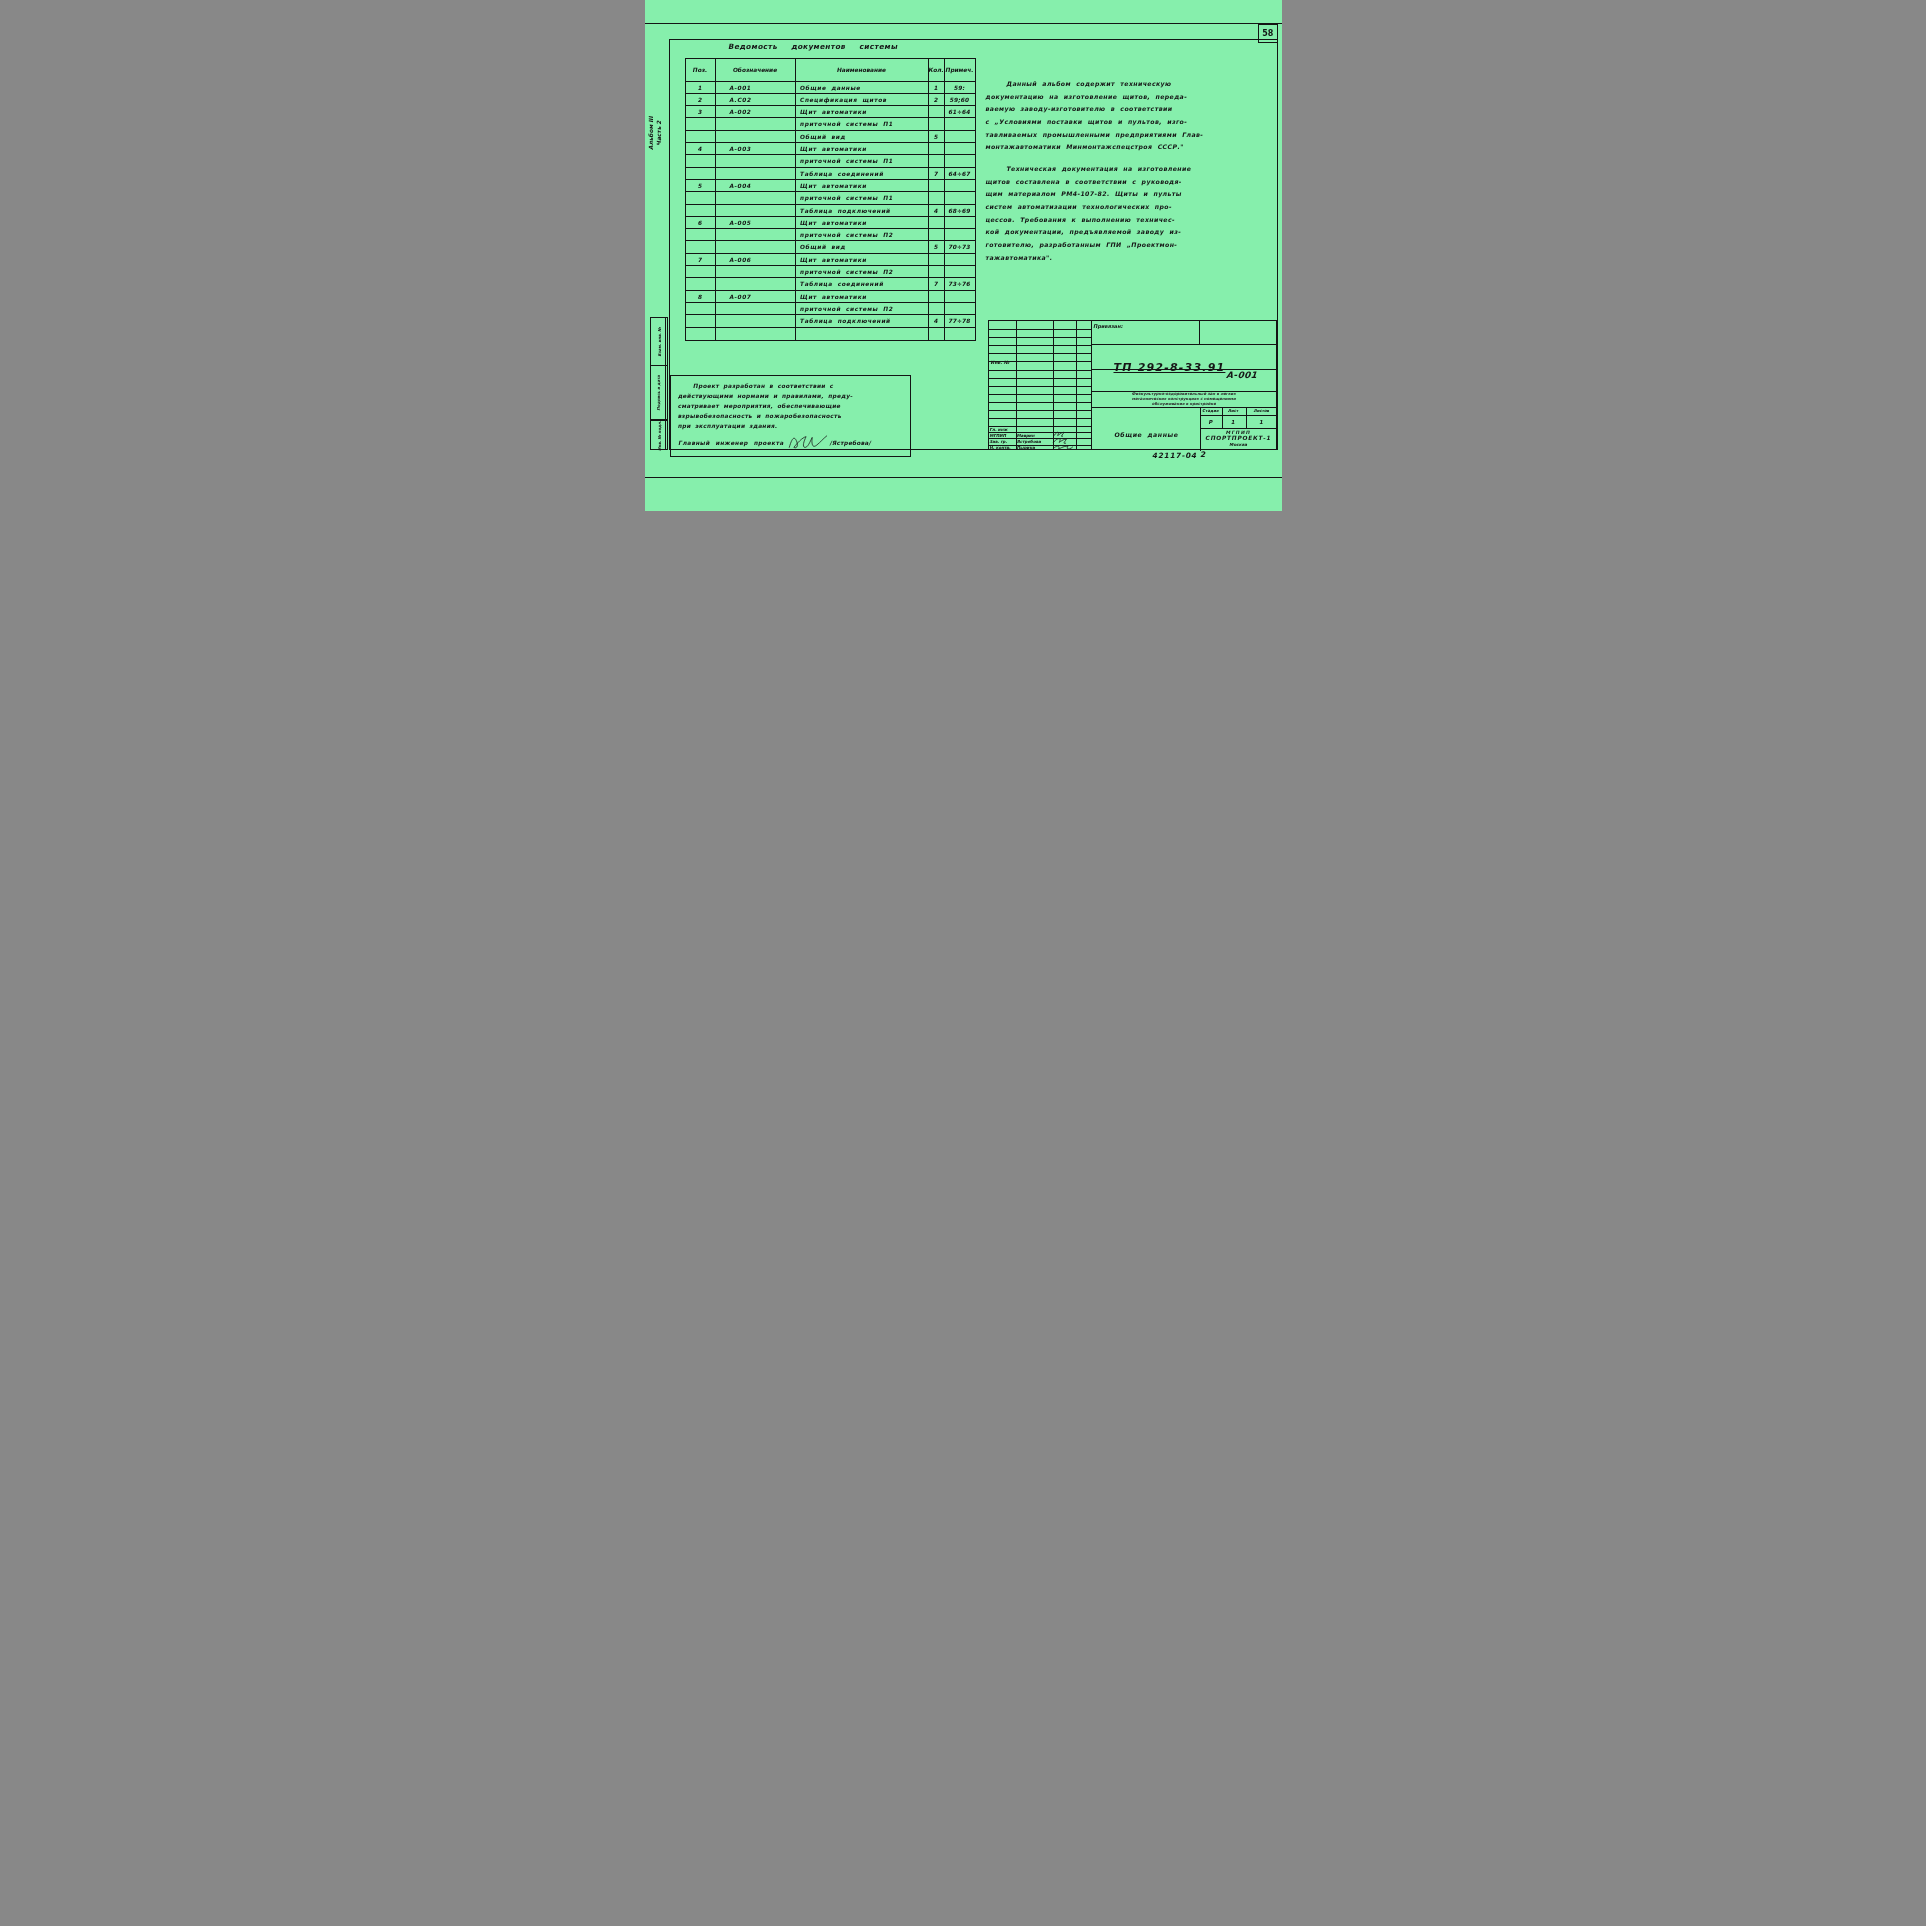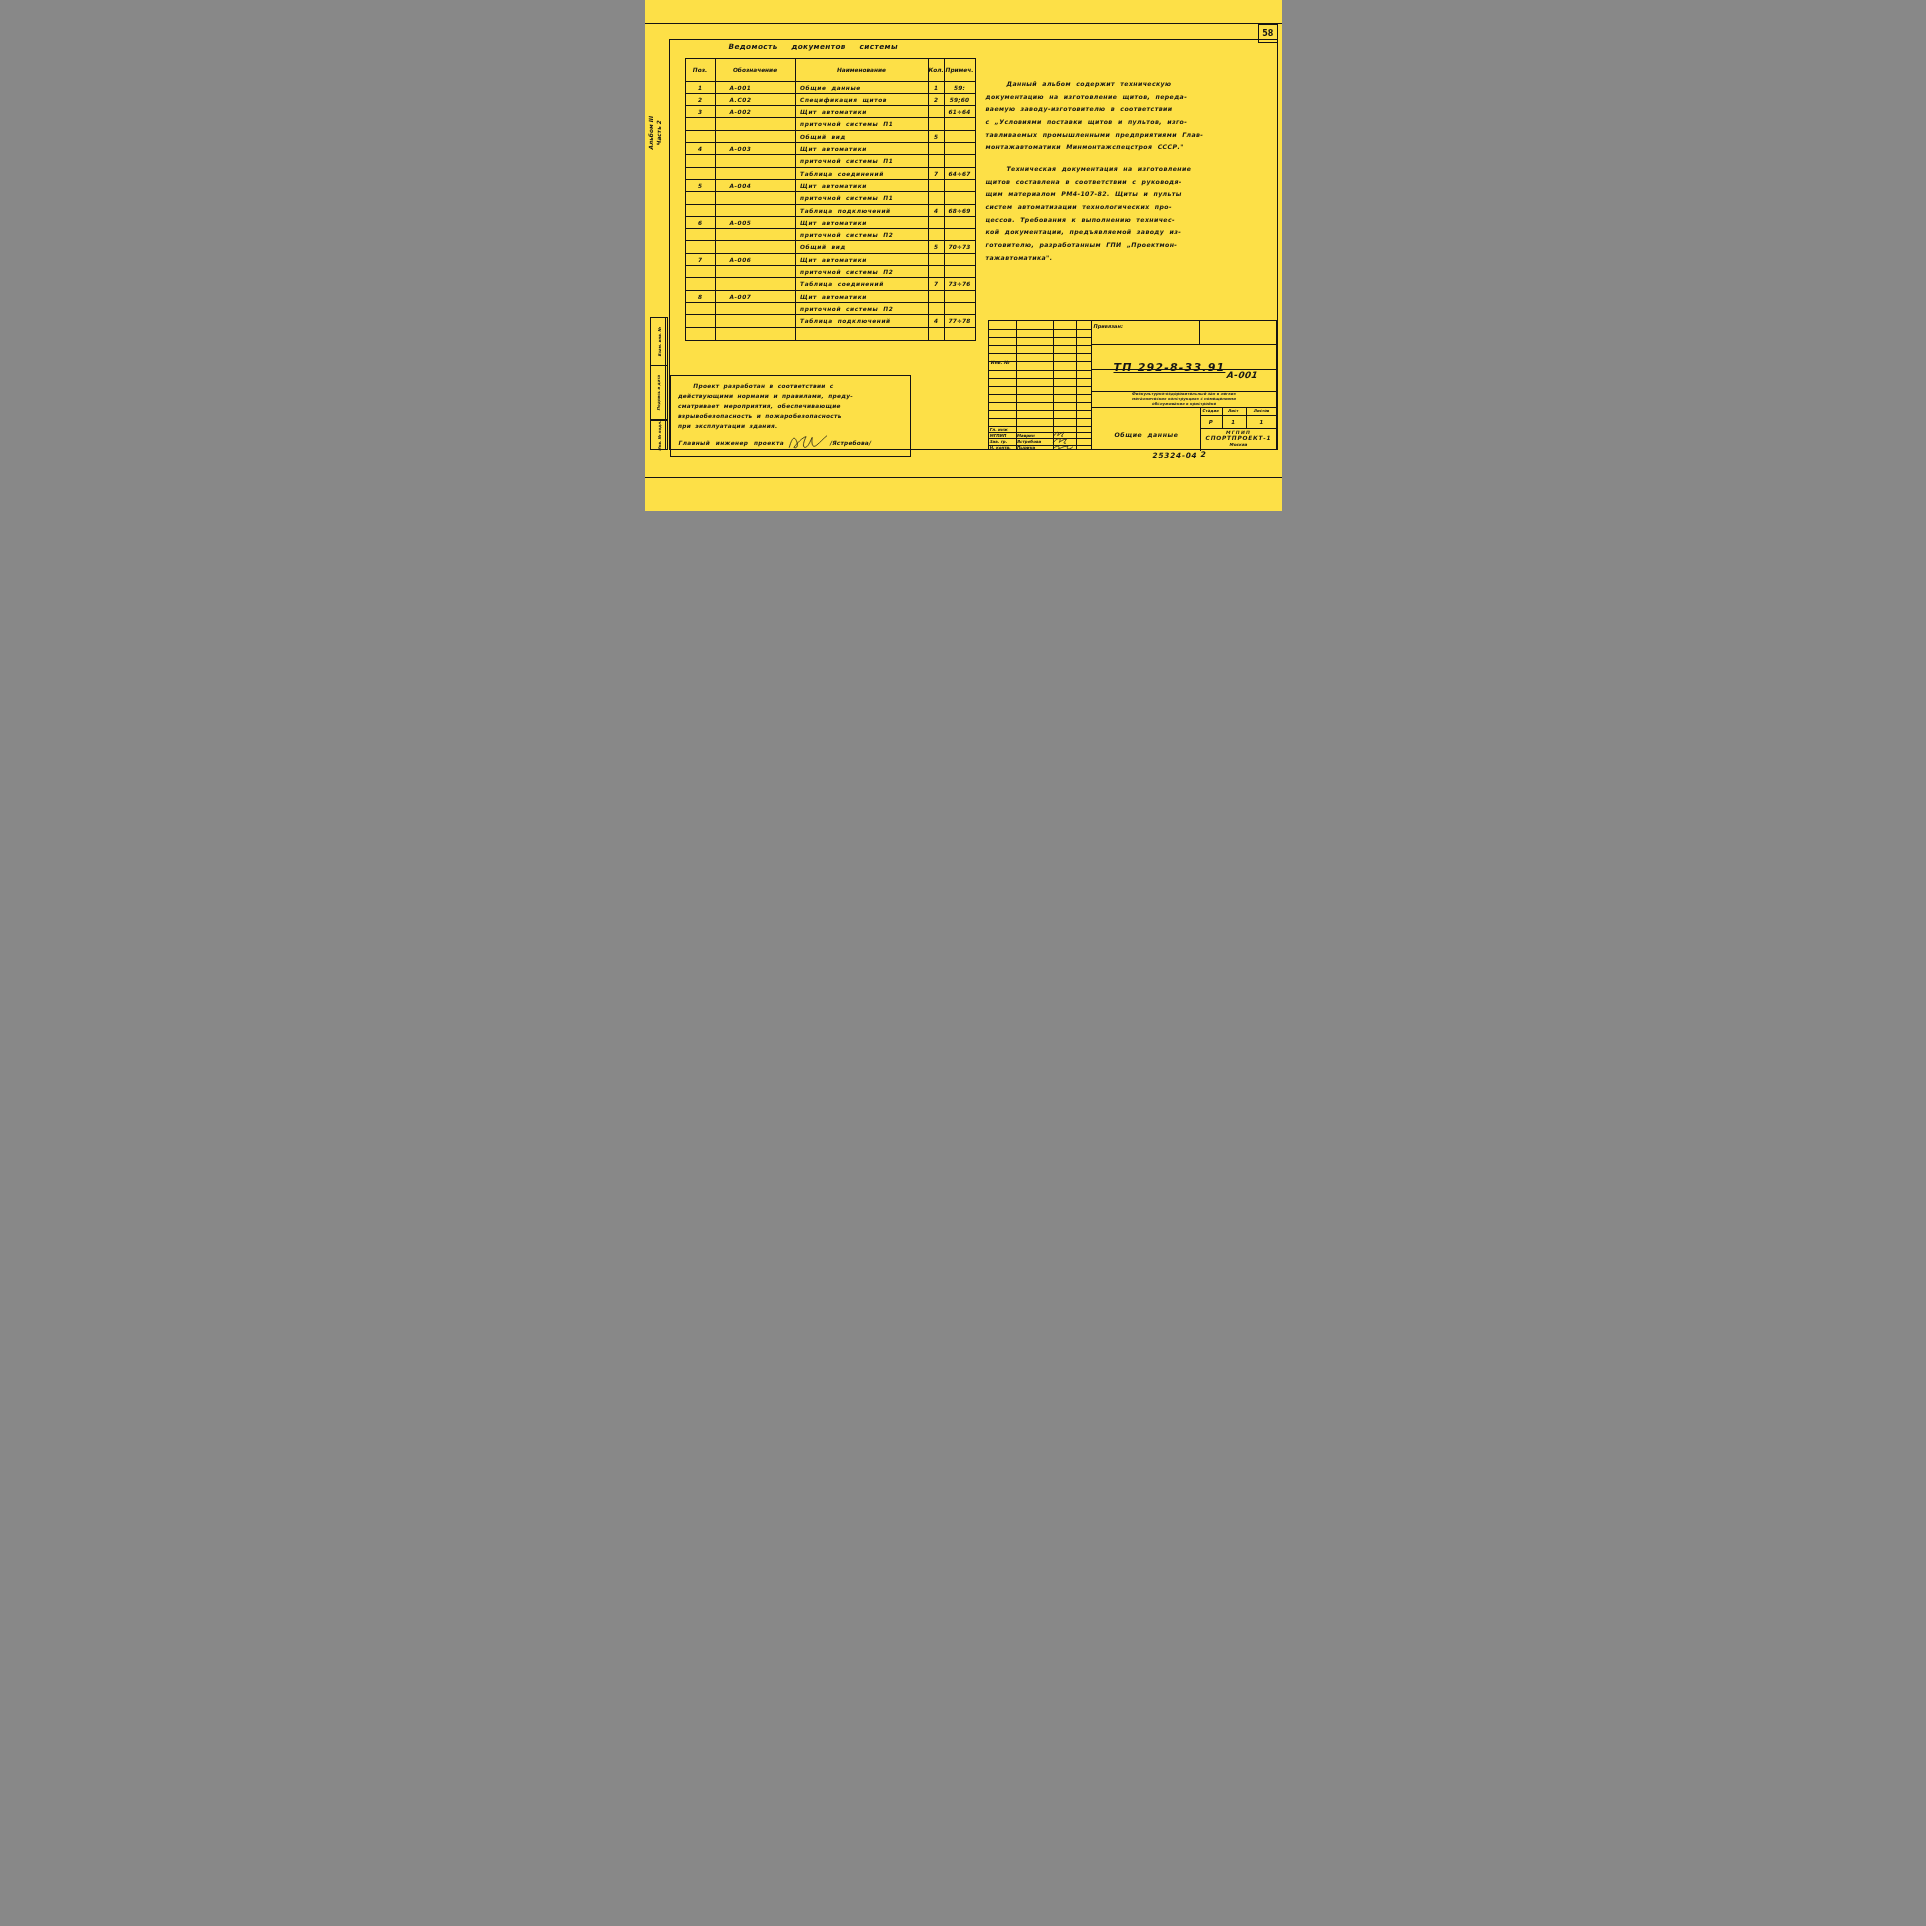--- a/index.html
+++ b/index.html
@@ -1,18 +1,18 @@
 <!DOCTYPE html>
 <html style="font-size:6.2px"><head>
 <meta charset="utf-8">
 <style>
   html,body{margin:0;padding:0;background:#888;}
   #sheet{
     position:relative;width:637px;height:511px;margin:0 auto;
-    background:#fde047;overflow:hidden;
+    background:#86efac;overflow:hidden;
     font-family:"DejaVu Sans",sans-serif;color:#141414;
   }
   .abs{position:absolute;}
   .draw{font-style:italic;font-weight:bold;color:#161616;white-space:nowrap;}
   
   #top-edge{left:0;top:23px;width:637px;height:1.2px;background:#141414;}
   #bottom-edge{left:0;top:477px;width:637px;height:1.2px;background:#141414;}
   #pagenum-box{left:613px;top:23.5px;width:18.5px;height:17.3px;border:1.2px solid #141414;
     display:flex;align-items:center;justify-content:center;font-size:8px;font-weight:bold;}
   
@@ -338,18 +338,18 @@
         <div class="tb-small" style="left:1.2px;top:124px;">Н. контр.</div>
         <div class="tb-small" style="left:28.5px;top:124px;">Пырина</div>
       </div>
     <svg class="abs sig" style="left:62px;top:109px" width="27" height="21" viewBox="0 0 70 54">
       <path d="M8,14 C16,2 22,4 18,12 C14,20 26,4 34,6 C28,14 24,18 30,16"></path>
       <path d="M6,32 C18,18 28,20 22,30 C18,37 30,22 40,24 C34,32 30,36 38,34"></path>
       <path d="M4,50 C14,38 24,40 20,48 C16,54 30,40 44,42 C38,50 48,52 56,44"></path>
     </svg>
   </div>
 
-  <div id="footer-stamp" class="abs draw">25324-04</div>
+  <div id="footer-stamp" class="abs draw">42117-04</div>
   <div id="footer-page" class="abs draw">2</div>
   <div id="bottom-edge" class="abs"></div>
 
 </div>
 
 
 </body></html>

